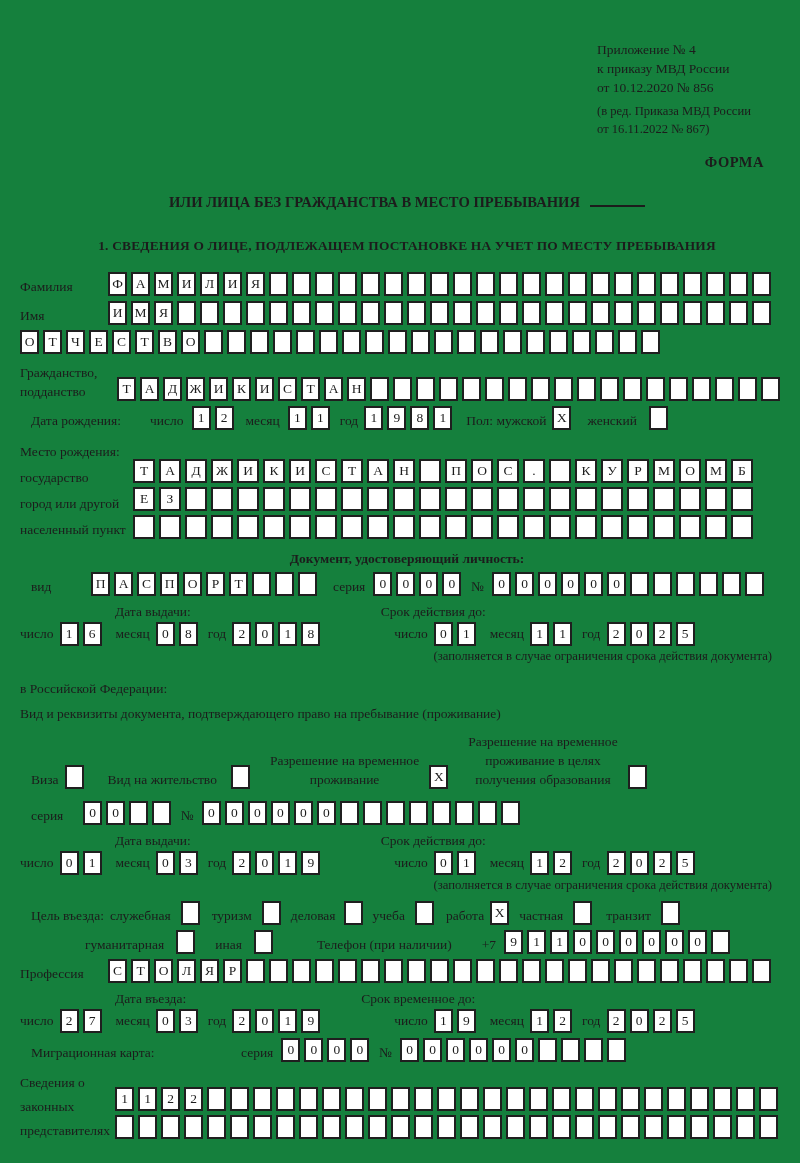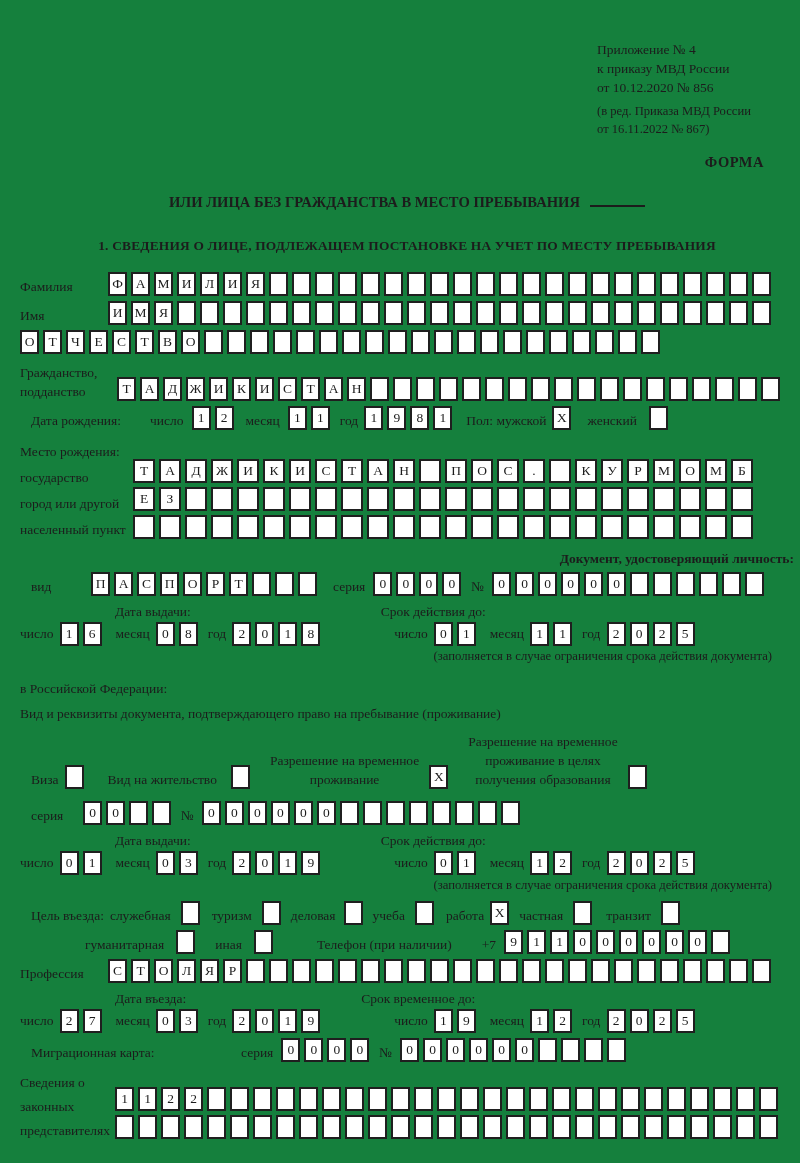--- a/index.html
+++ b/index.html
@@ -22,21 +22,21 @@
   .w88{width:88px}.w97{width:97px}.w113{width:113px}.w60{width:60px}.w165{width:165px}.w95{width:95px}
   .cells{white-space:nowrap; flex:0 0 auto;}
   .cell{
     box-sizing:border-box; display:inline-block; width:19px; height:24px;
     border:2px solid #1f1f1f; margin-right:4px; text-align:center;
     line-height:20px; font-size:13.5px; vertical-align:top; background:#fff;
   }
   .wide .cell{width:22px;}
   .stack{display:flex; flex-direction:column;}
   .stack .cells{margin-bottom:4px;}
-  .center-b{margin-top:8px; text-align:right; font-weight:bold; font-size:13.5px;}
+  .center-b{margin-top:8px; text-align:center; font-weight:bold; font-size:13.5px;}
   .dhead{display:flex; margin-top:7px; line-height:17px;}
   .dhead .l1{margin-left:95px;}
   .dhead .l2{margin-left:190px;}
   .dgroup{display:flex; align-items:flex-start;}
   .dlbl{padding-top:4px; margin-right:6px; white-space:nowrap;}
   .note{font-size:12.7px; text-align:right; padding-right:22px; margin-top:2px; line-height:16px;}
   .para{margin-top:12px; line-height:25px;}
   .cbxlbl{text-align:center; line-height:19px; padding-top:4px;}
   .ml6{margin-left:6px}.ml8{margin-left:8px}.ml10{margin-left:10px}.ml12{margin-left:12px}
   .ml14{margin-left:14px}.ml16{margin-left:16px}.ml20{margin-left:20px}

